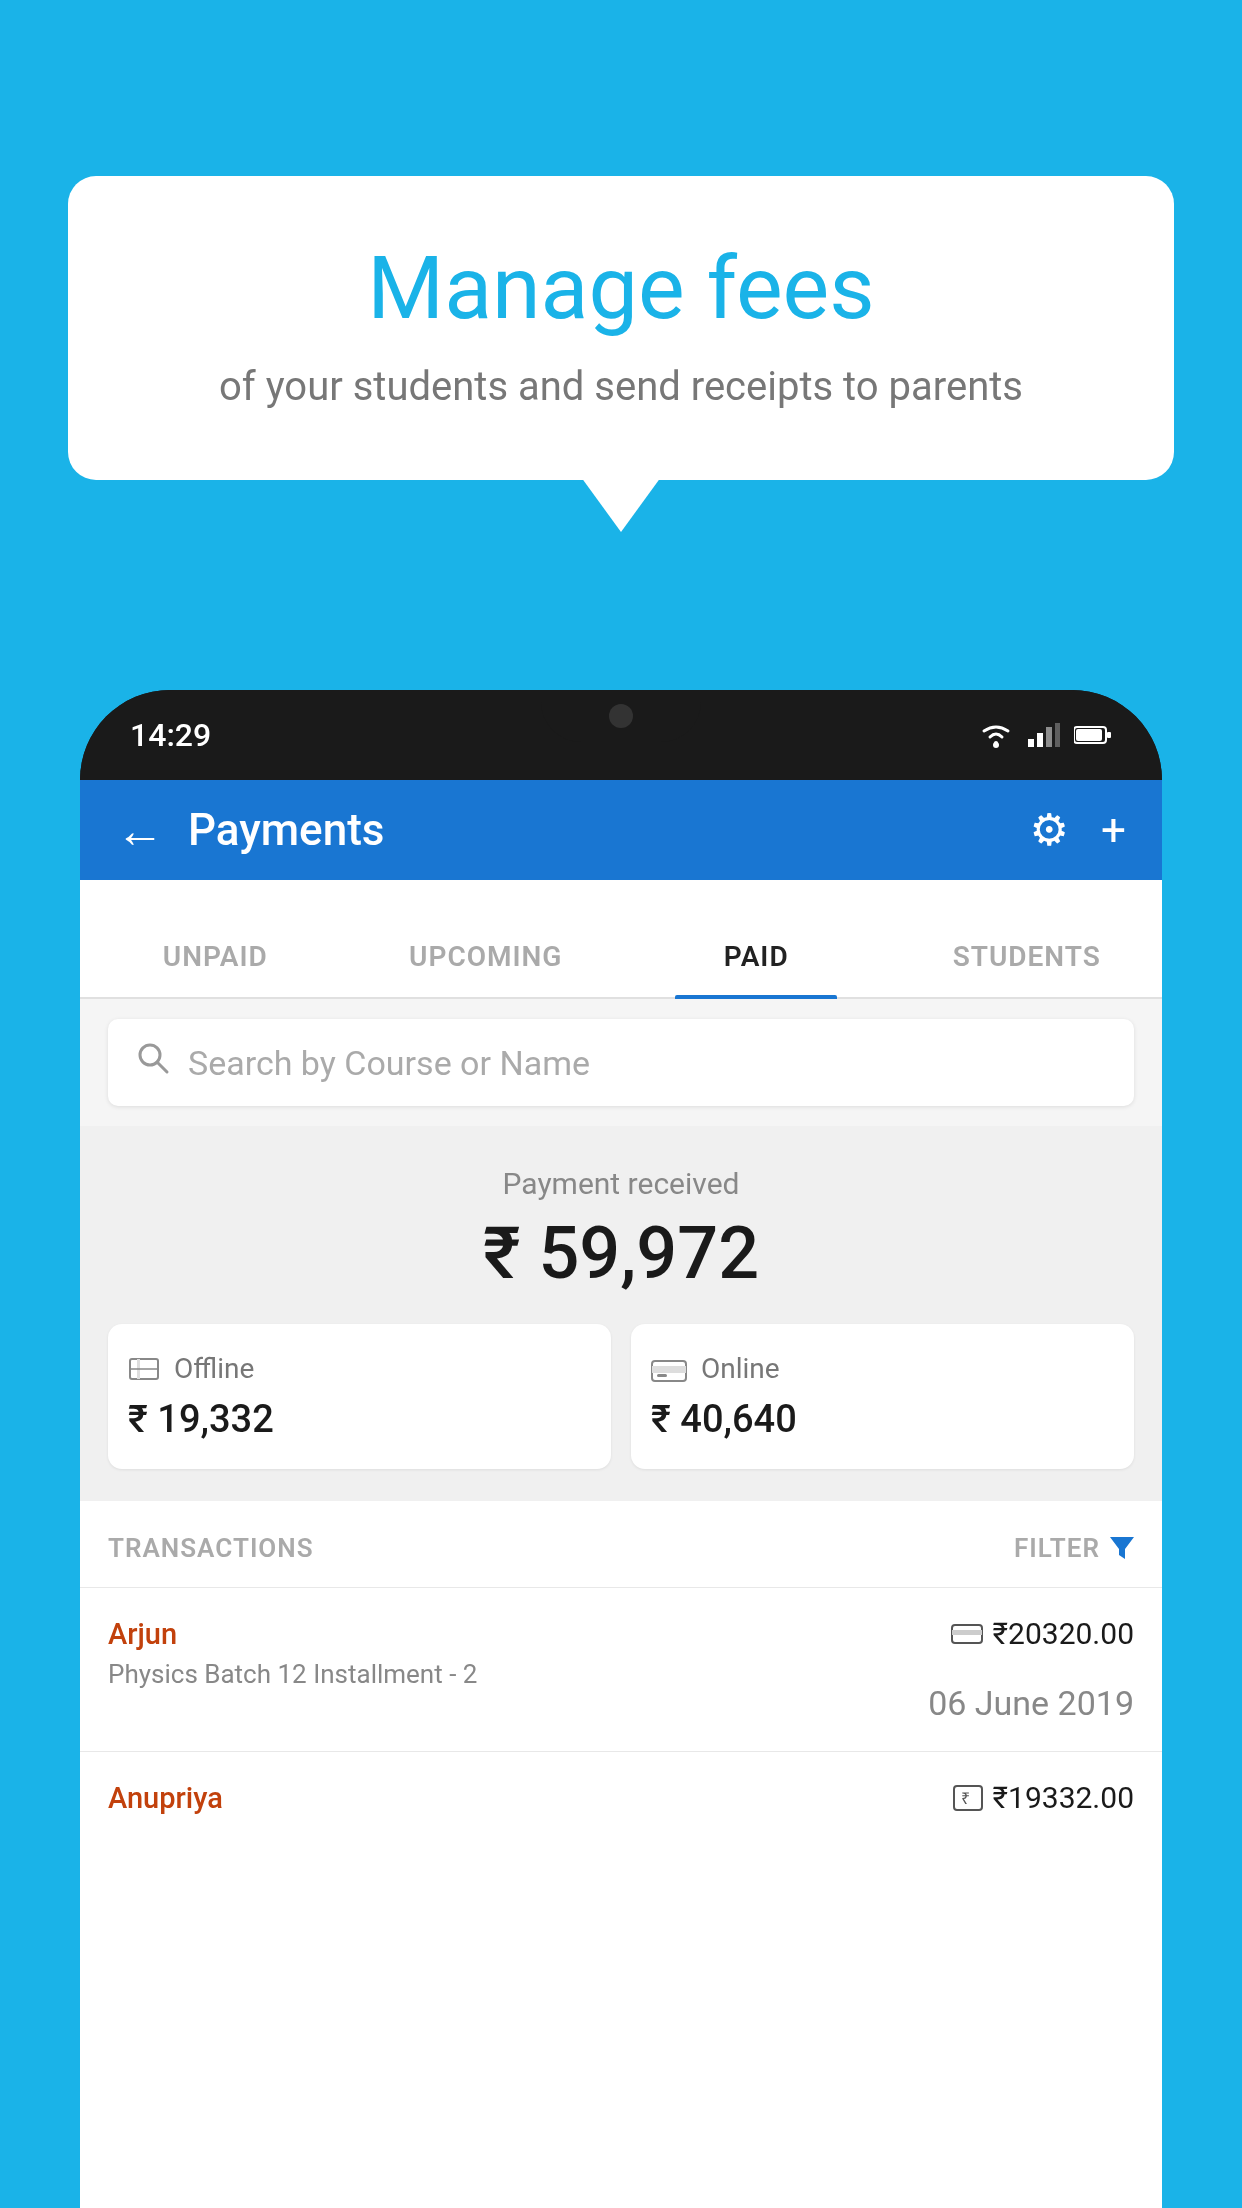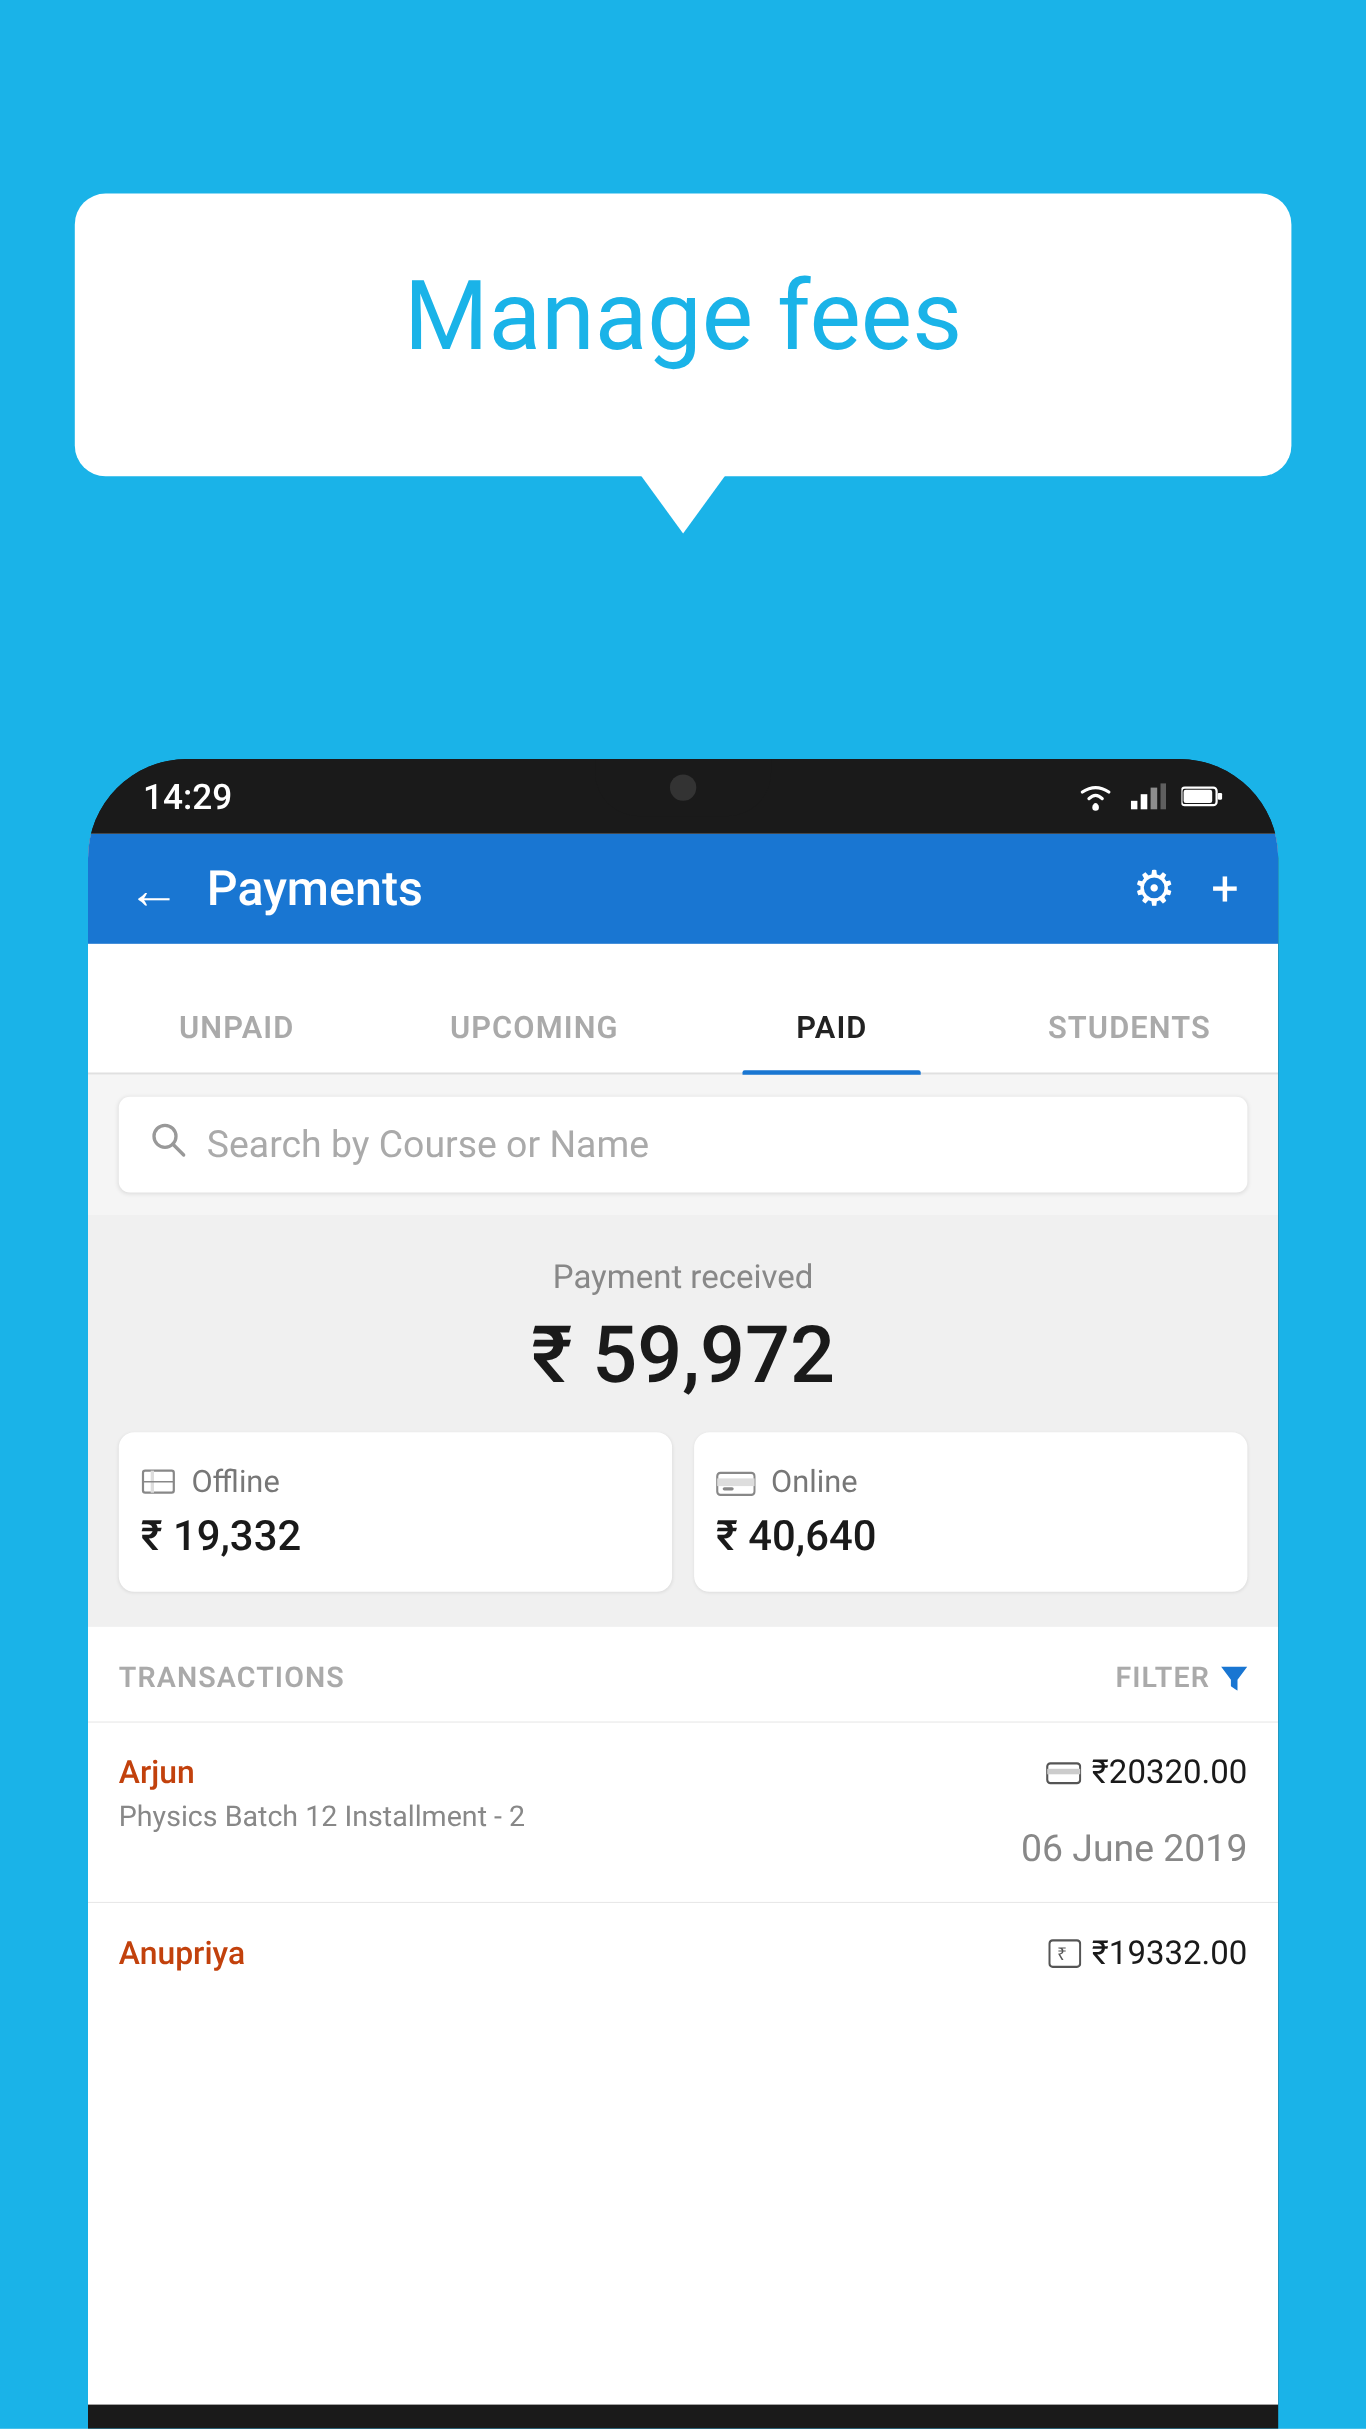--- a/index.html
+++ b/index.html
@@ -53,21 +53,21 @@
       top: 690px;
       left: 80px;
       right: 80px;
       bottom: 0;
       background: #1a1a1a;
       border-radius: 90px 90px 0 0;
       overflow: hidden;
     }
     .phone-notch-area {
       background: #1a1a1a;
-      height: 68px;
+      height: 90px;
       display: flex;
       align-items: center;
       justify-content: space-between;
       padding: 12px 50px;
       text-align: center;
     }
     .phone-time {
       color: white;
       font-size: 32px;
       font-weight: 500;
@@ -297,20 +297,21 @@
       color: #888;
       font-size: 34px;
       margin-top: 24px;
     }
   </style>
 </head>
 <body>
 
 <div class="speech-bubble">
   <h1>Manage fees</h1>
+  <p>of your students and send receipts to parents</p>
 </div>
 
 <div class="phone-frame">
 
   <div class="phone-notch-area">
     <span class="phone-time">14:29</span>
     <div class="phone-notch">
       <div class="camera-dot"></div>
     </div>
     <div class="phone-icons">

